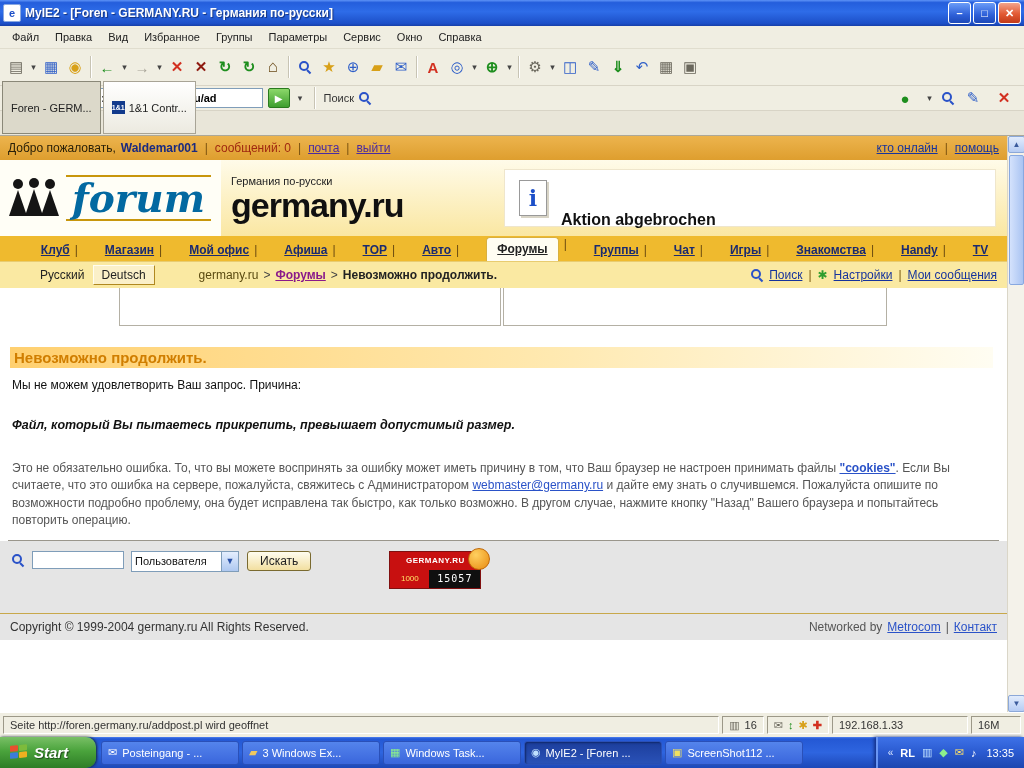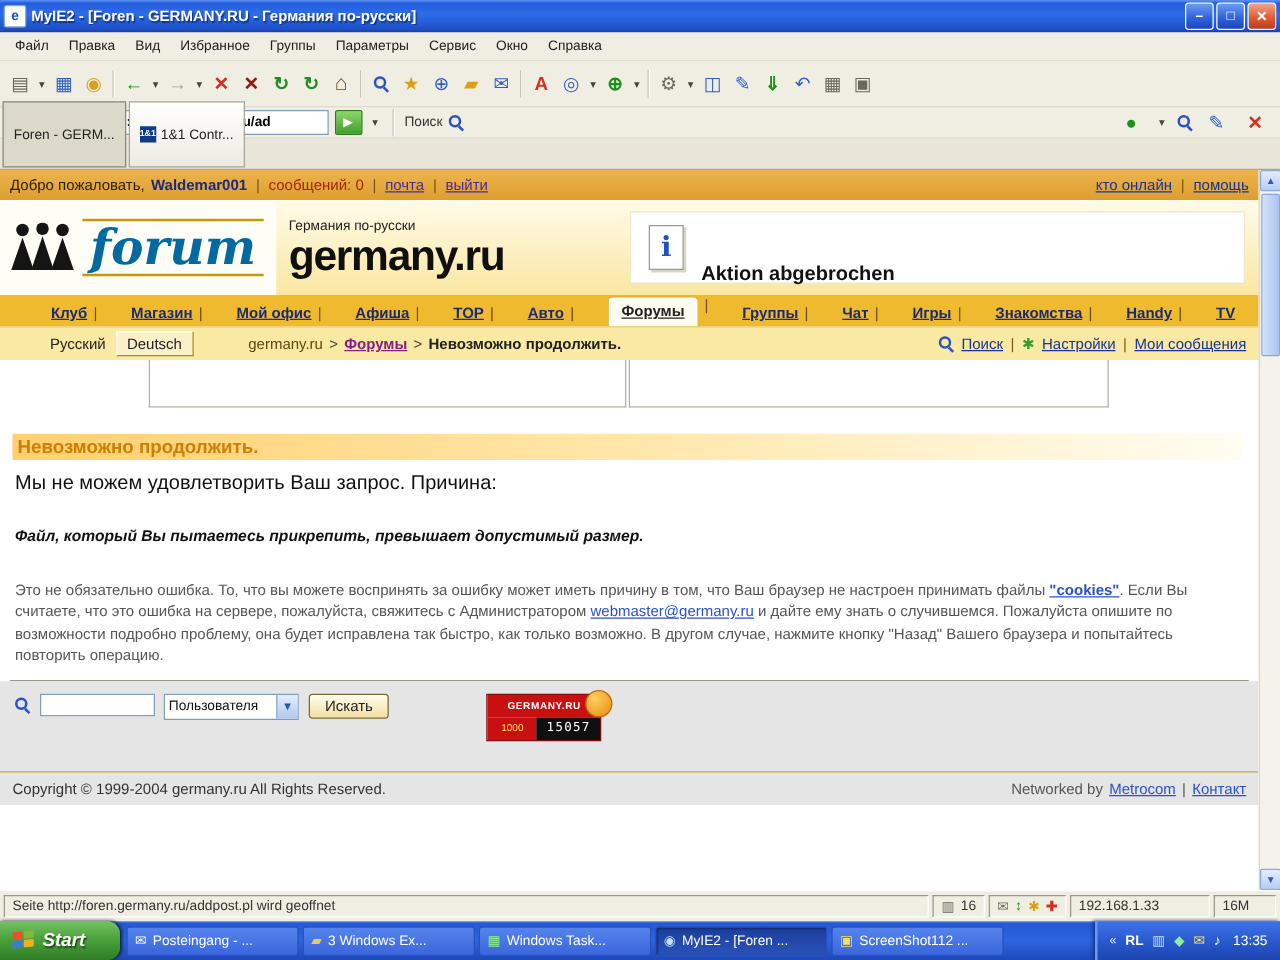--- a/index.html
+++ b/index.html
@@ -114,21 +114,21 @@
 
   
   .content{flex:1 1 auto;background:#fff;display:flex;flex-direction:column;overflow:hidden;}
   .stub-row{display:flex;margin-left:119px;height:38px;flex:0 0 38px;}
   .stub{background:#fff;border:1px solid #B4B0A4;border-top:none;}
   .stub1{width:380px;}
   .stub2{width:382px;margin-left:2px;}
   .err-title{margin:21px 14px 0 10px;height:21px;line-height:21px;padding-left:4px;
     background:linear-gradient(90deg,#FFD070,#FFE9B0 55%,#FFFDF2);
     font-size:15px;font-weight:bold;color:#D07E00;}
-  .err-lead{margin:10px 0 0 12px;font-size:16px;color:#111;}
+  .err-lead{margin:10px 0 0 12px;font-size:12px;color:#111;}
   .err-reason{margin:26px 0 0 12px;font-size:12.5px;font-weight:bold;font-style:italic;color:#111;}
   .err-body{margin:28px 26px 0 12px;font-size:12px;color:#555;line-height:1.45;}
   .err-body .blink{color:#2A52C8;text-decoration:underline;cursor:pointer;}
   .err-body .blink.bold{font-weight:bold;}
   .rule{border-top:1px solid #9A968C;margin:10px 8px 0 8px;}
   .lower{background:#e5e5e5;flex:0 0 auto;}
   .search-band{height:72px;display:flex;align-items:flex-start;padding:10px 10px 0 12px;box-sizing:border-box;}
   .us-input{width:86px;height:16px;border:1px solid #7F9DB9;font-size:11px;margin-left:8px;
     font-family:"Liberation Sans",sans-serif;outline:none;padding:0 2px;}
   .fake-select{margin-left:7px;width:106px;height:19px;background:#fff;border:1px solid #7F9DB9;
@@ -464,21 +464,21 @@
     <span class="sb-cell">
       <span class="sb-ico c-gray">▥</span>
       <span>16</span>
     </span>
     <span class="sb-cell">
       <span class="sb-ico c-gray">✉</span>
       <span class="sb-ico c-green">↕</span>
       <span class="sb-ico c-gold">✱</span>
       <span class="sb-ico c-red">✚</span>
     </span>
-    <span class="sb-cell" style="width:112px;">192.168.1.33</span>
+    <span class="sb-cell" style="width:136px;">192.168.1.33</span>
     <span class="sb-cell" style="width:50px;">16M</span>
   </div>
 
   <div class="taskbar">
     <span class="start-btn">
       <span class="winflag">
         <span class="wf-r"></span>
           <span class="wf-g"></span>
           <span class="wf-b"></span>
           <span class="wf-y"></span>

